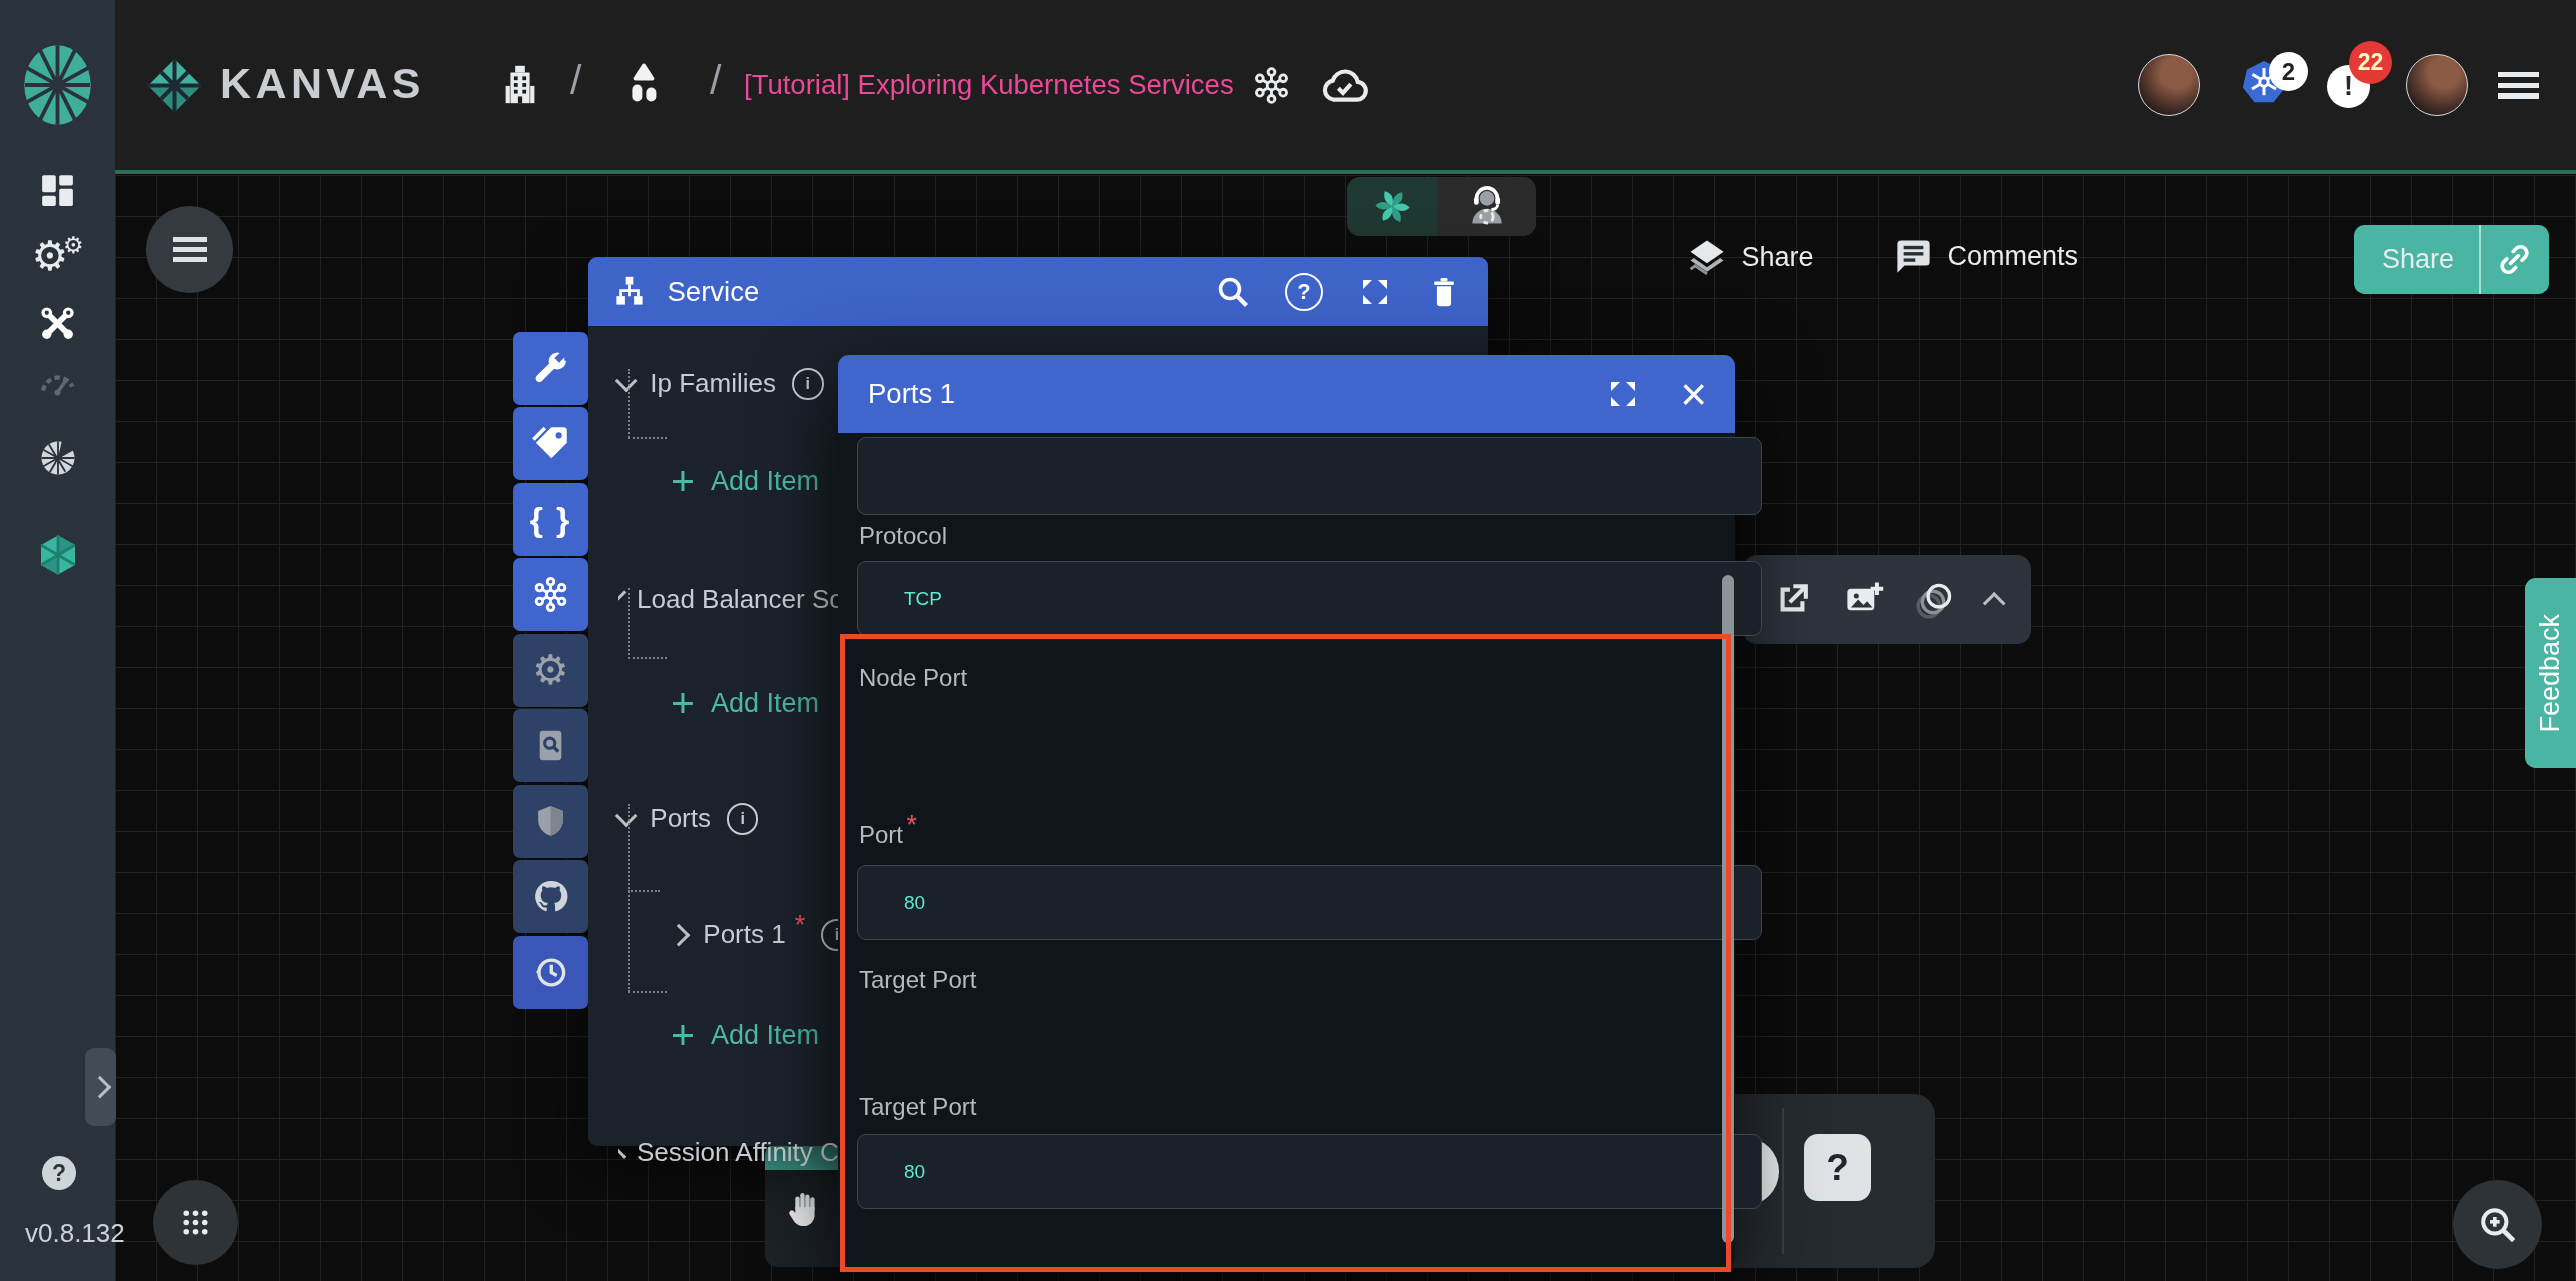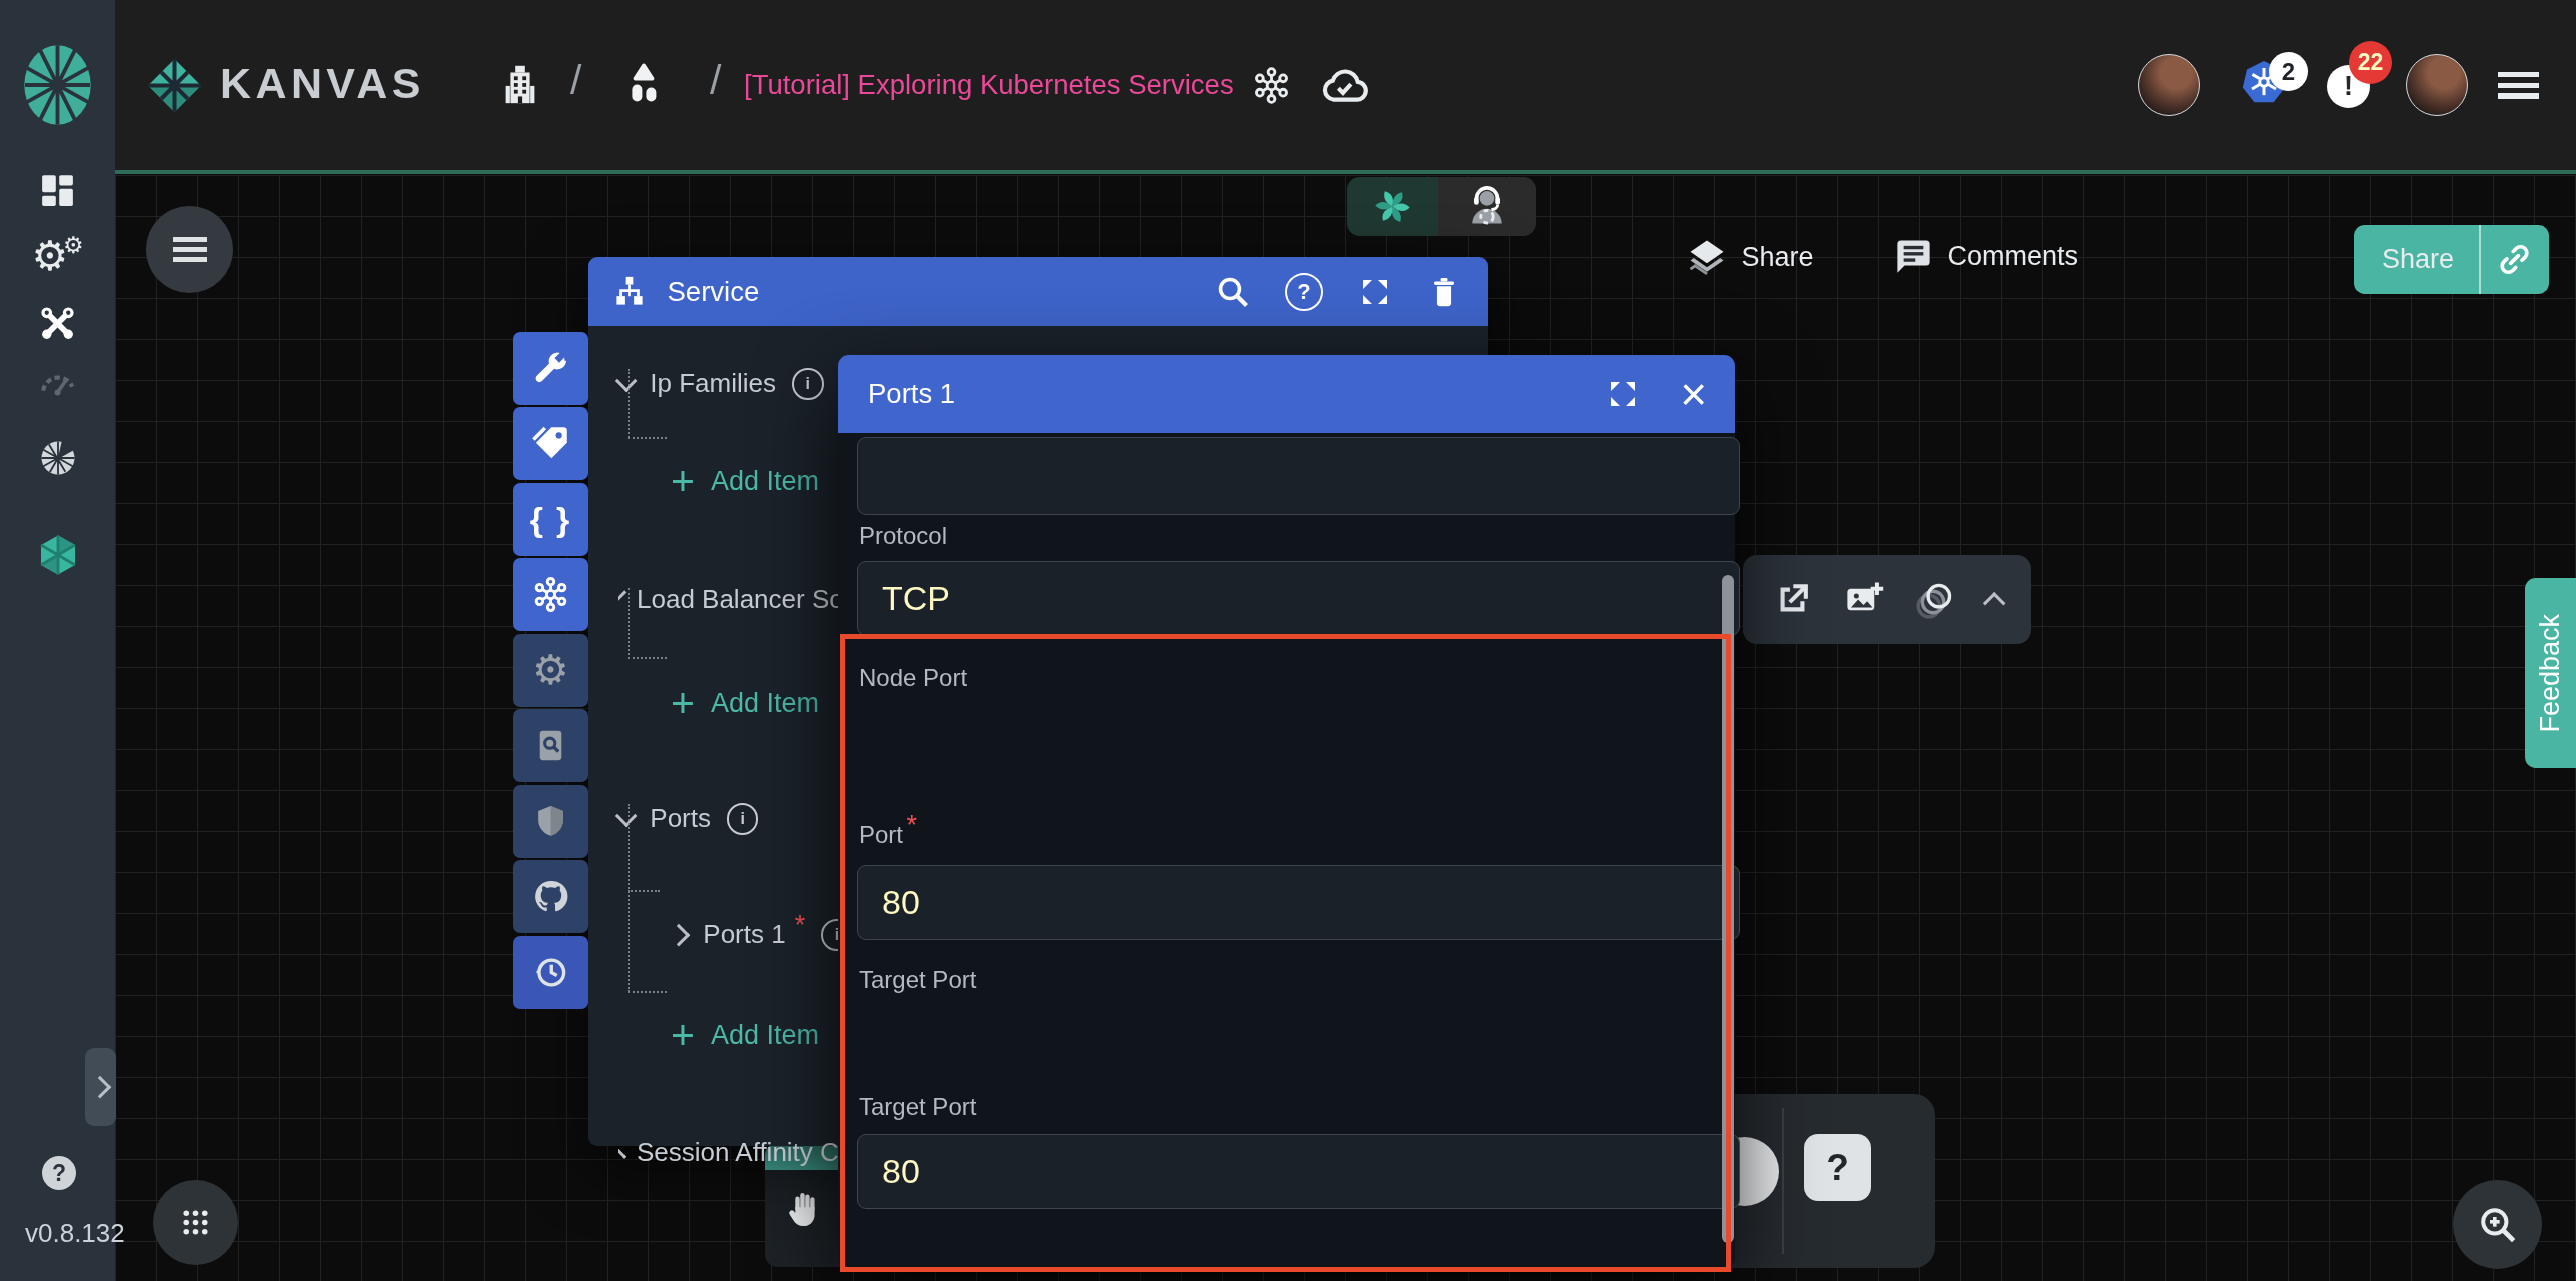--- a/index.html
+++ b/index.html
@@ -52,21 +52,21 @@
     display:flex;align-items:center;justify-content:center;}
   .tile.blue{background:#4066cd;}
   .tile.navy{background:#2e4166;}
   
   .modal{left:838px;top:355px;width:897px;height:913px;border-radius:10.7px;background:#10151b;
     box-shadow:0 27px 80px rgba(0,0,0,.75);}
   .modal-head{left:838px;top:355px;width:897px;height:78px;background:#4065cd;border-radius:10.7px 10.7px 0 0;
     display:flex;align-items:center;}
   .flabel{position:absolute;left:859px;color:#b3bac1;font-size:24px;}
   .finput{position:absolute;left:857px;width:857px;height:73px;background:#1a2129;border:1.8px solid #3d454e;
-    border-radius:9px;color:#fef9c3;font-size:34px;display:flex;align-items:center;padding-left:24px;}
+    border-radius:9px;color:#5eead4;font-size:19px;display:flex;align-items:center;padding-left:46px;}
   .caret{width:0;height:0;border-left:11.5px solid transparent;border-right:11.5px solid transparent;
     border-top:13.3px solid #dfe3e6;}
   .redbox{left:840px;top:634px;width:881px;height:628px;border:5.3px solid #ea4a2c;}
   .scrollthumb{left:1722px;top:575px;width:11.5px;height:668px;background:#8e9399;border-radius:6.2px;}
   
   .circlebtn{border-radius:50%;background:#2e3338;display:flex;align-items:center;justify-content:center;}
   .ctrl-label{font-size:27px;color:#e9ecef;}
   .actionsbtn{left:2131px;top:225px;width:201px;height:69px;border:1.8px solid #c3c7cb;border-radius:14px;
     display:flex;align-items:center;}
   .sharebtn{left:2354px;top:225px;width:195px;height:69px;background:#4ab5a3;border-radius:10.7px;

